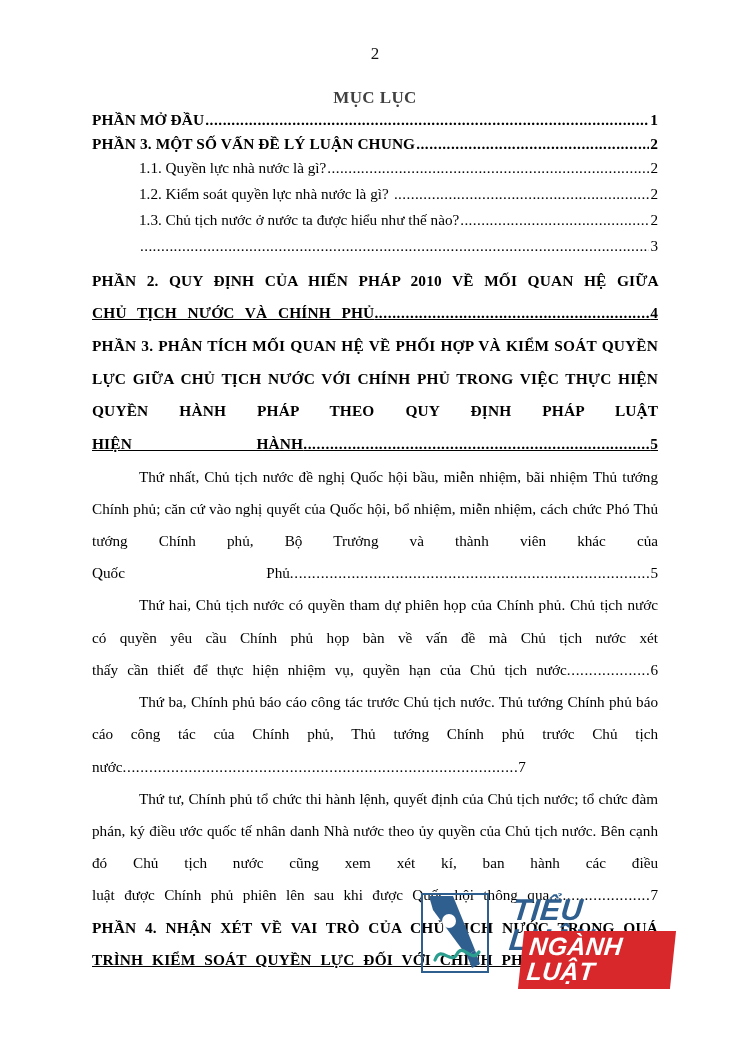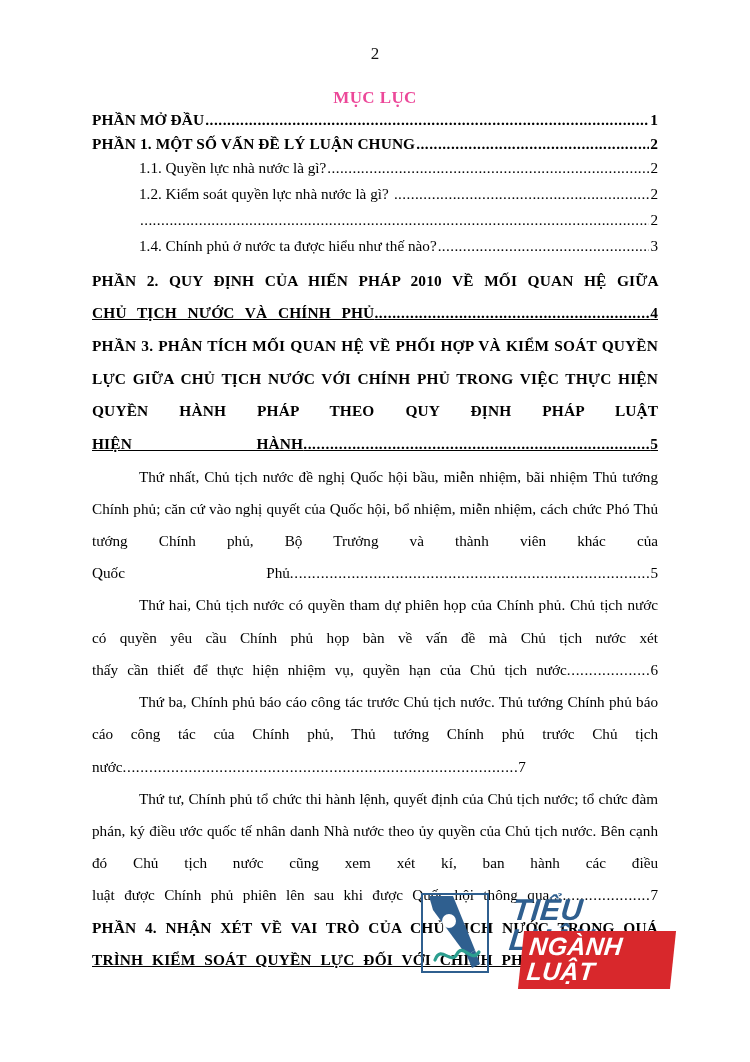--- a/index.html
+++ b/index.html
@@ -28,21 +28,21 @@
     color: #141414;
   }
   .toc-title {
     position: absolute;
     top: 88px;
     left: 0;
     width: 750px;
     text-align: center;
     font-size: 17px;
     font-weight: bold;
-    color: #ec4899;
+    color: #404040;
     letter-spacing: 0.4px;
   }
   .content {
     position: absolute;
     top: 112px;
     left: 92px;
     width: 566px;
   }
 
   
@@ -192,44 +192,44 @@
 
   <div class="content">
 
     <div class="entry lvl1">
       <span class="txt">PHẦN MỞ ĐẦU</span>
       <span class="leader">..................................................................................................................................</span>
       <span class="pg">1</span>
     </div>
 
     <div class="entry lvl1">
-      <span class="txt">PHẦN 1. MỘT SỐ VẤN ĐỀ LÝ LUẬN CHUNG</span>
+      <span class="txt">PHẦN 3. MỘT SỐ VẤN ĐỀ LÝ LUẬN CHUNG</span>
       <span class="leader">..................................................................................................................................</span>
       <span class="pg">2</span>
     </div>
 
     <div class="entry lvl2">
       <span class="txt">1.1. Quyền lực nhà nước là gì?</span>
       <span class="leader">..................................................................................................................................</span>
       <span class="pg">2</span>
     </div>
 
     <div class="entry lvl2">
       <span class="txt">1.2. Kiểm soát quyền lực nhà nước là gì?</span>
       <span class="leader">&nbsp;.................................................................................................................................</span>
       <span class="pg">2</span>
     </div>
 
     <div class="entry lvl2">
-      <span class="leader">..................................................................................................................................</span>
-      <span class="pg">2</span>
-    </div>
-
-    <div class="entry lvl2">
-      <span class="txt">1.4. Chính phủ ở nước ta được hiểu như thế nào?</span>
+      <span class="txt">1.3. Chủ tịch nước ở nước ta được hiểu như thế nào?</span>
+      <span class="leader">..................................................................................................................................</span>
+      <span class="pg">2</span>
+    </div>
+
+    <div class="entry lvl2">
       <span class="leader">..................................................................................................................................</span>
       <span class="pg">3</span>
     </div>
 
     <div class="blockhead">
       <span>PHẦN 2. QUY ĐỊNH CỦA HIẾN PHÁP 2010 VỀ MỐI QUAN HỆ GIỮA</span>
       <span class="tail"><span>CHỦ TỊCH NƯỚC VÀ CHÍNH PHỦ</span><span class="dots-inline">..............................................................</span><span>4</span></span>
     </div>
 
     <div class="blockhead">

